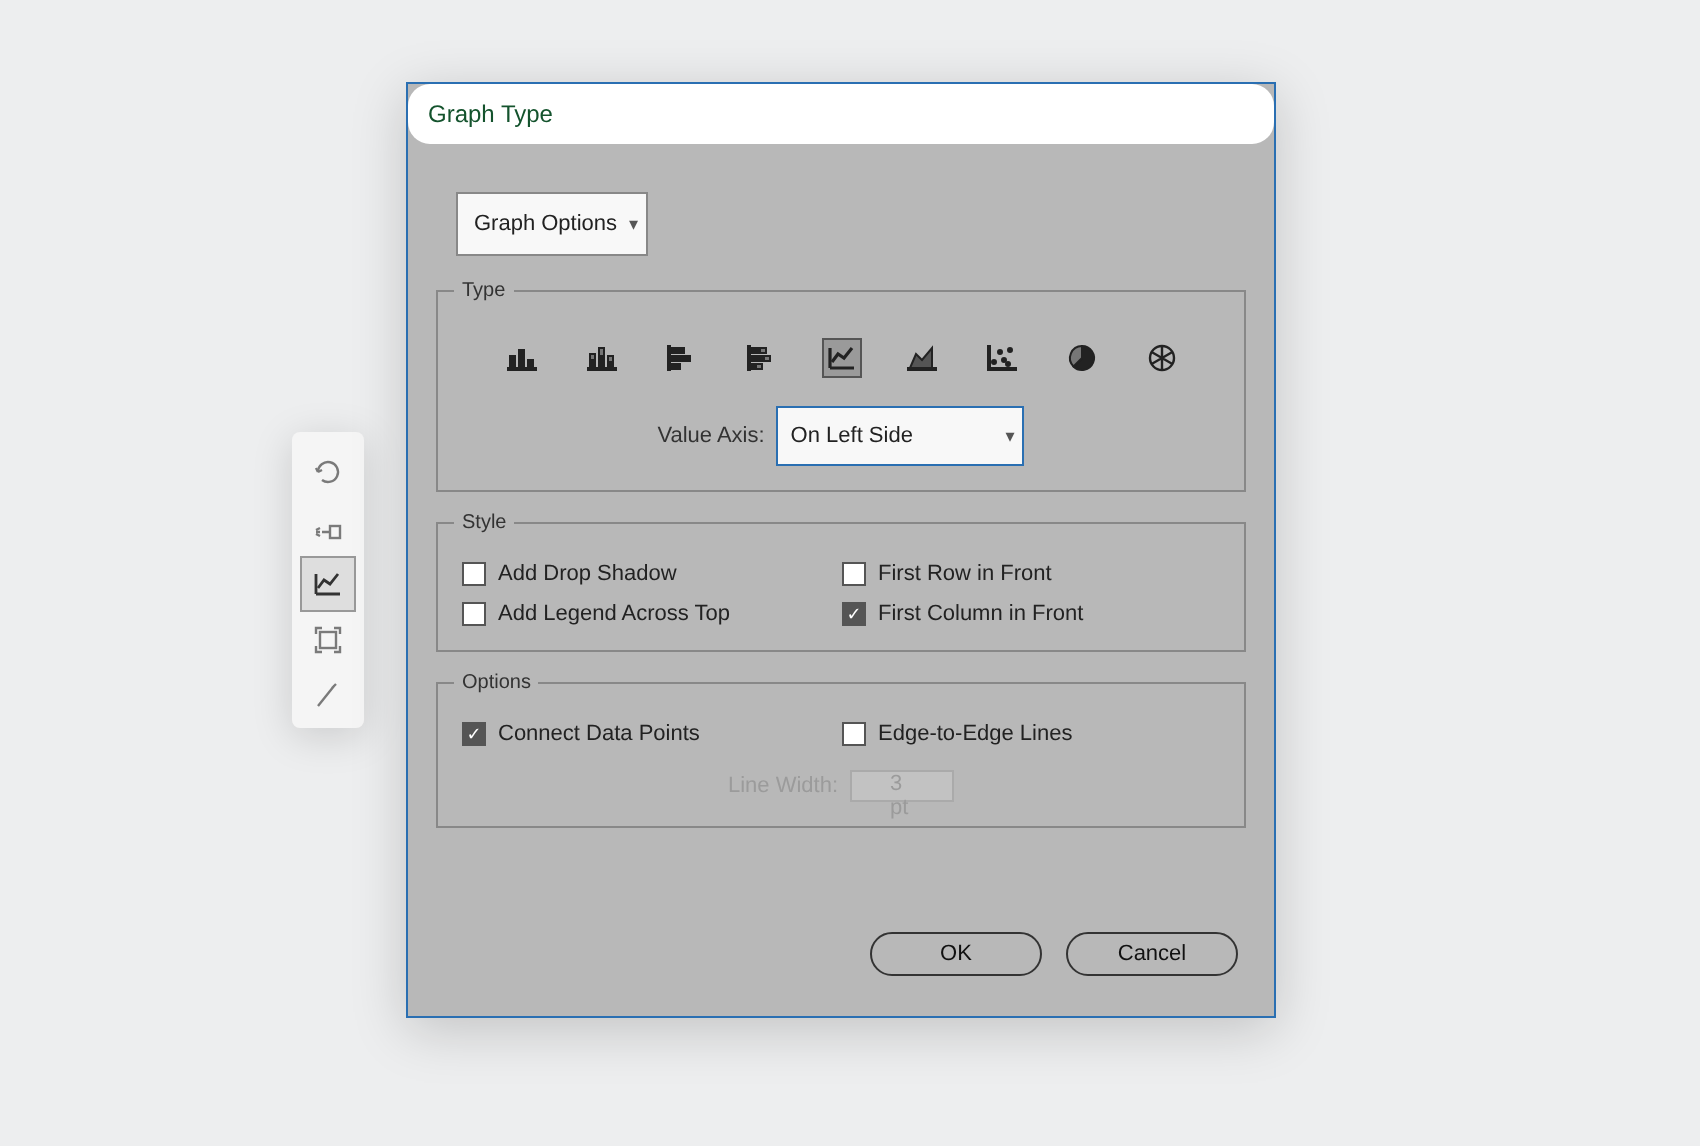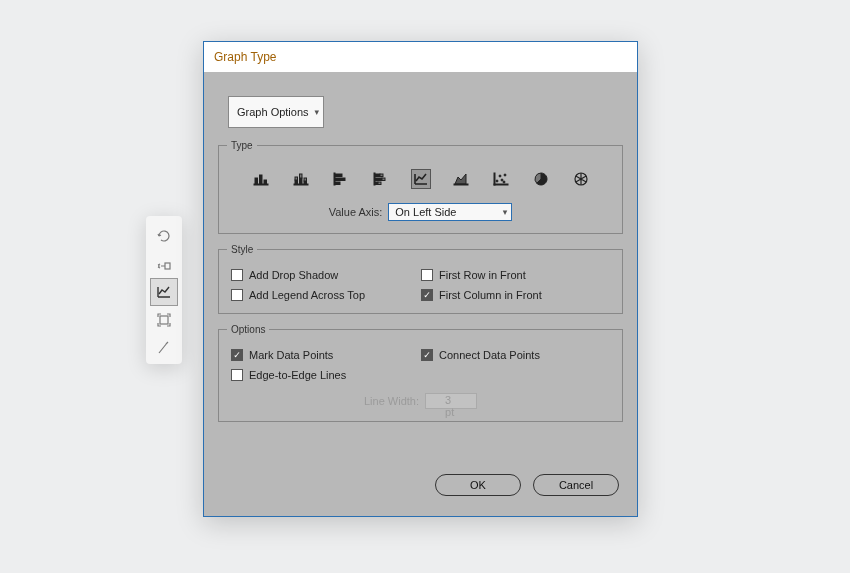--- a/index.html
+++ b/index.html
@@ -39,21 +39,22 @@
     background: #b8b8b8;
     border: 1px solid #2a6fb2;
     box-shadow: 0 6px 26px rgba(0,0,0,0.18);
   }
   .titlebar {
     background: #ffffff;
     height: 30px;
     display: flex; align-items: center;
     padding: 0 10px;
     font-size: 12px;
-    color: #a16207;
+    color: #14532d;
+    border-radius: 11px;
   }
   .dialog-body { padding: 14px 14px 10px 14px; }
 
   .dropdown-top {
     margin: 10px 0 6px 10px;
     display: inline-flex; align-items: center;
     background: #f8f8f8;
     border: 1px solid #888;
     height: 32px;
     padding: 0 4px 0 8px;
@@ -89,21 +90,21 @@
     border:1px solid transparent;
   }
   .gicon.selected { background: #9a9a9a; border:1px solid #555; color:#000; }
   .gicon svg { width:16px; height:16px; stroke:#222; }
 
   .value-axis-row {
     display:flex; align-items:center; justify-content:center; gap:6px;
     font-size:11px; color:#333;
   }
   .select {
-    background:#f8f8f8; border:1px solid #2a6fb2; height:18px;
+    background:#f8f8f8; border:1px solid #2a6fb2; height:30px;
     display:inline-flex; align-items:center; justify-content:space-between;
     padding:0 4px 0 6px; font-size:11px; min-width:124px; color:#222;
   }
 
   .check-grid { display:grid; grid-template-columns: 190px 1fr; row-gap: 8px; }
   .chk { display:flex; align-items:center; gap:6px; font-size:11px; color:#222; }
   .chk input[type=checkbox] {
     appearance:none; width:12px; height:12px; border:1px solid #555; background:#fff;
     display:inline-flex; align-items:center; justify-content:center;
   }
@@ -286,24 +287,20 @@
             <span>First Column in Front</span>
           </label>
       </div>
     </fieldset>
 
     <fieldset class="group">
       <legend>Options</legend>
       <div class="check-grid">
         <label class="chk">
             <input type="checkbox" checked="" style="">
-            <span>Mark Data Points</span>
-          </label>
-        <label class="chk">
-            <input type="checkbox" checked="" style="">
             <span>Connect Data Points</span>
           </label>
         <label class="chk">
             <input type="checkbox" style="">
             <span>Edge-to-Edge Lines</span>
           </label>
       </div>
       <div class="linewidth-row">
         <span>Line Width:</span>
         <span class="field">3 pt</span>

